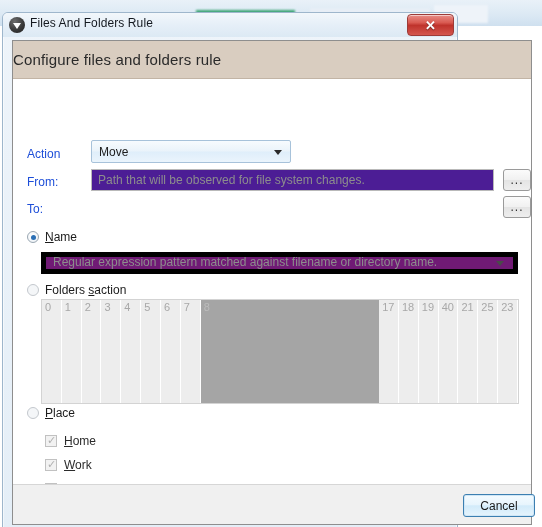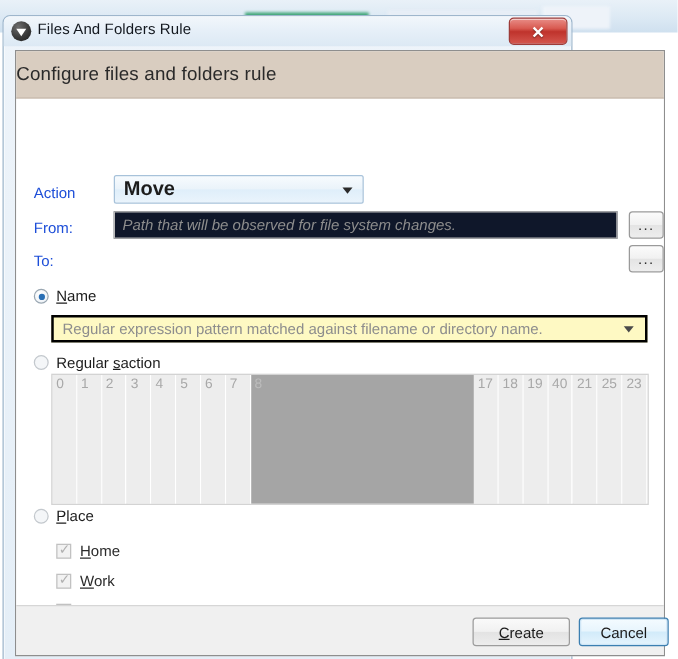--- a/index.html
+++ b/index.html
@@ -154,50 +154,48 @@
     text-align: right;
   }
 
   
   .combobox {
     position: absolute;
     box-sizing: border-box;
     border: 1px solid #a7c2da;
     border-radius: 2px;
     background: linear-gradient(to bottom, #f7fbfe 0%, #eaf3fa 48%, #dfeefa 52%, #eaf4fc 100%);
-    font-size: 16px;
+    font-size: 12px;
     color: #1c1c1c;
     display: flex;
     align-items: center;
     padding-left: 7px;
     cursor: pointer;
-    font-weight: bold;
   }
   .combobox .arrow {
     position: absolute;
     right: 8px; top: 50%;
     margin-top: -2px;
     width: 0; height: 0;
     border-left: 4px solid transparent;
     border-right: 4px solid transparent;
     border-top: 5px solid #2a2a2a;
   }
 
   .textbox {
     position: absolute;
     box-sizing: border-box;
     border: 1px solid #b9b9b9;
-    background: #0f172a;
+    background: #4c1d95;
     font-size: 12px;
     color: #8d8d8d;
     display: flex;
     align-items: center;
     padding-left: 6px;
     cursor: text;
-    font-style: italic;
   }
 
   .browse-btn {
     position: absolute;
     box-sizing: border-box;
     width: 28px; height: 22px;
     border: 1px solid #9a9a9a;
     border-radius: 3px;
     background: linear-gradient(to bottom, #fbfbfb 0%, #f1f1f1 48%, #e4e4e4 52%, #eeeeee 100%);
     color: #2c2c2c;
@@ -205,26 +203,26 @@
     display: flex;
     align-items: center;
     justify-content: center;
     letter-spacing: 1px;
     cursor: pointer;
   }
 
   .wide-combobox {
     position: absolute;
     box-sizing: border-box;
-    border: 2px solid #000000;
-    background: #fef9c3;
+    border: 5px solid #000000;
+    background: #701a75;
     font-size: 12px;
     color: #8d8d8d;
     display: flex;
-    align-items: center;
+    align-items: flex-end;
     padding-left: 7px;
     cursor: pointer;
   }
   .wide-combobox .arrow {
     position: absolute;
     right: 9px; top: 50%;
     margin-top: -2px;
     width: 0; height: 0;
     border-left: 4px solid transparent;
     border-right: 4px solid transparent;
@@ -418,21 +416,21 @@
         <span class="radio-label"><span class="mn">N</span><span>ame</span></span>
       </div>
 
       <div class="wide-combobox" style="left:28px; top:173px; width:477px; height:22px;">
         <span>Regular expression pattern matched against filename or directory name.</span>
         <span class="arrow"></span>
       </div>
 
       <div class="radio-row" style="left:14px; top:204px;">
         <span class="radio disabled"></span>
-        <span class="radio-label"><span>Regular </span><span class="mn">s</span><span>action</span></span>
+        <span class="radio-label"><span>Folders </span><span class="mn">s</span><span>action</span></span>
       </div>
 
       <div id="hour-grid" style="left:28px; top:220px; width:478px; height:105px;">
           <div class="hour-cell" style="left: 0px; width: 19.8333px;">
             <span class="hnum">0</span>
           </div>
           <div class="hour-cell" style="left: 19.8333px; width: 19.8333px;">
             <span class="hnum">1</span>
           </div>
           <div class="hour-cell" style="left: 39.6667px; width: 19.8333px;">
@@ -508,22 +506,19 @@
       <div class="check-row" style="left:32px; top:427px;">
         <span class="checkbox">
             <span class="tick">✓</span>
           </span>
         <span class="check-label"><span class="mn">R</span><span>emote session</span></span>
       </div>
 
     </div>
 
     <div id="button-bar">
-      <div class="dlg-btn" id="create-button">
-        <span><span class="mn">C</span><span>reate</span></span>
-      </div>
       <div class="dlg-btn" id="cancel-button">
         <span>Cancel</span>
       </div>
     </div>
 
   </div>
 </div>
 
 </body></html>

